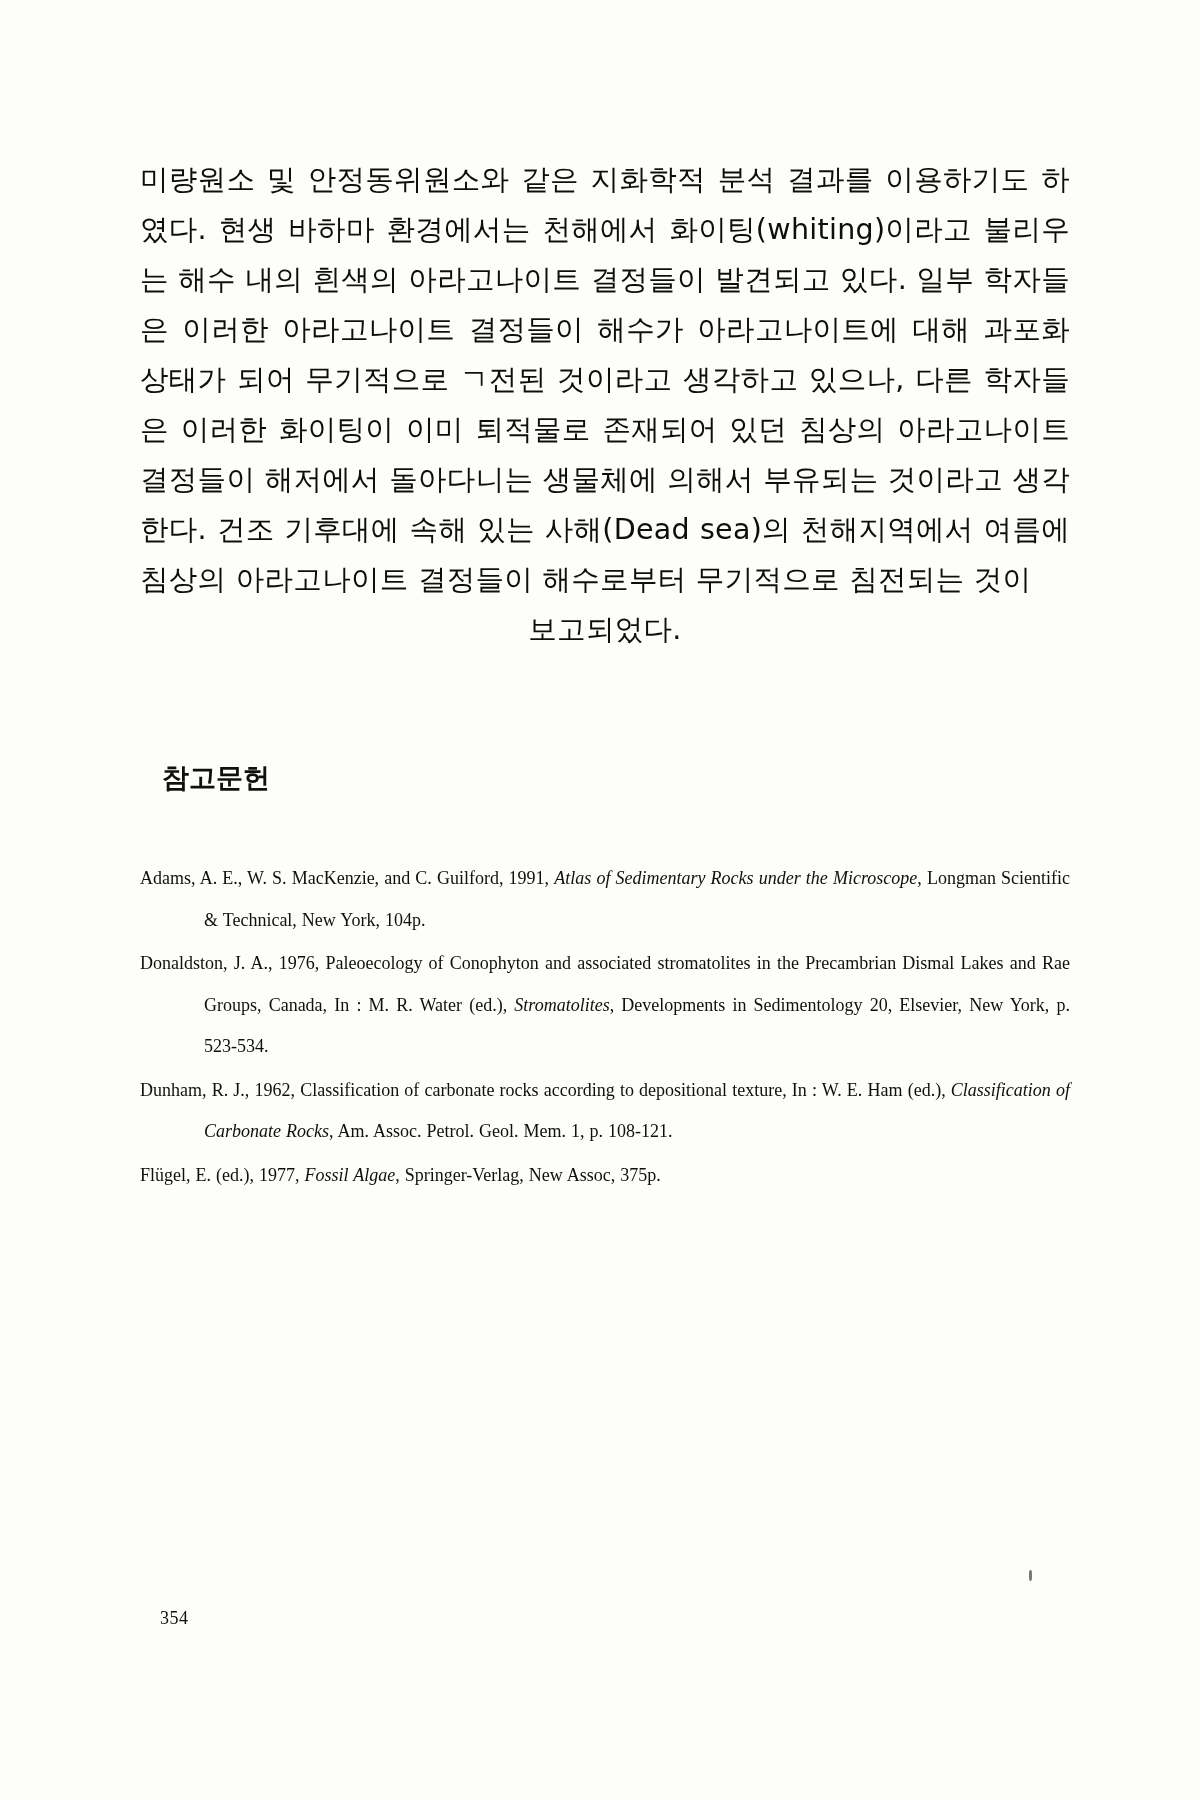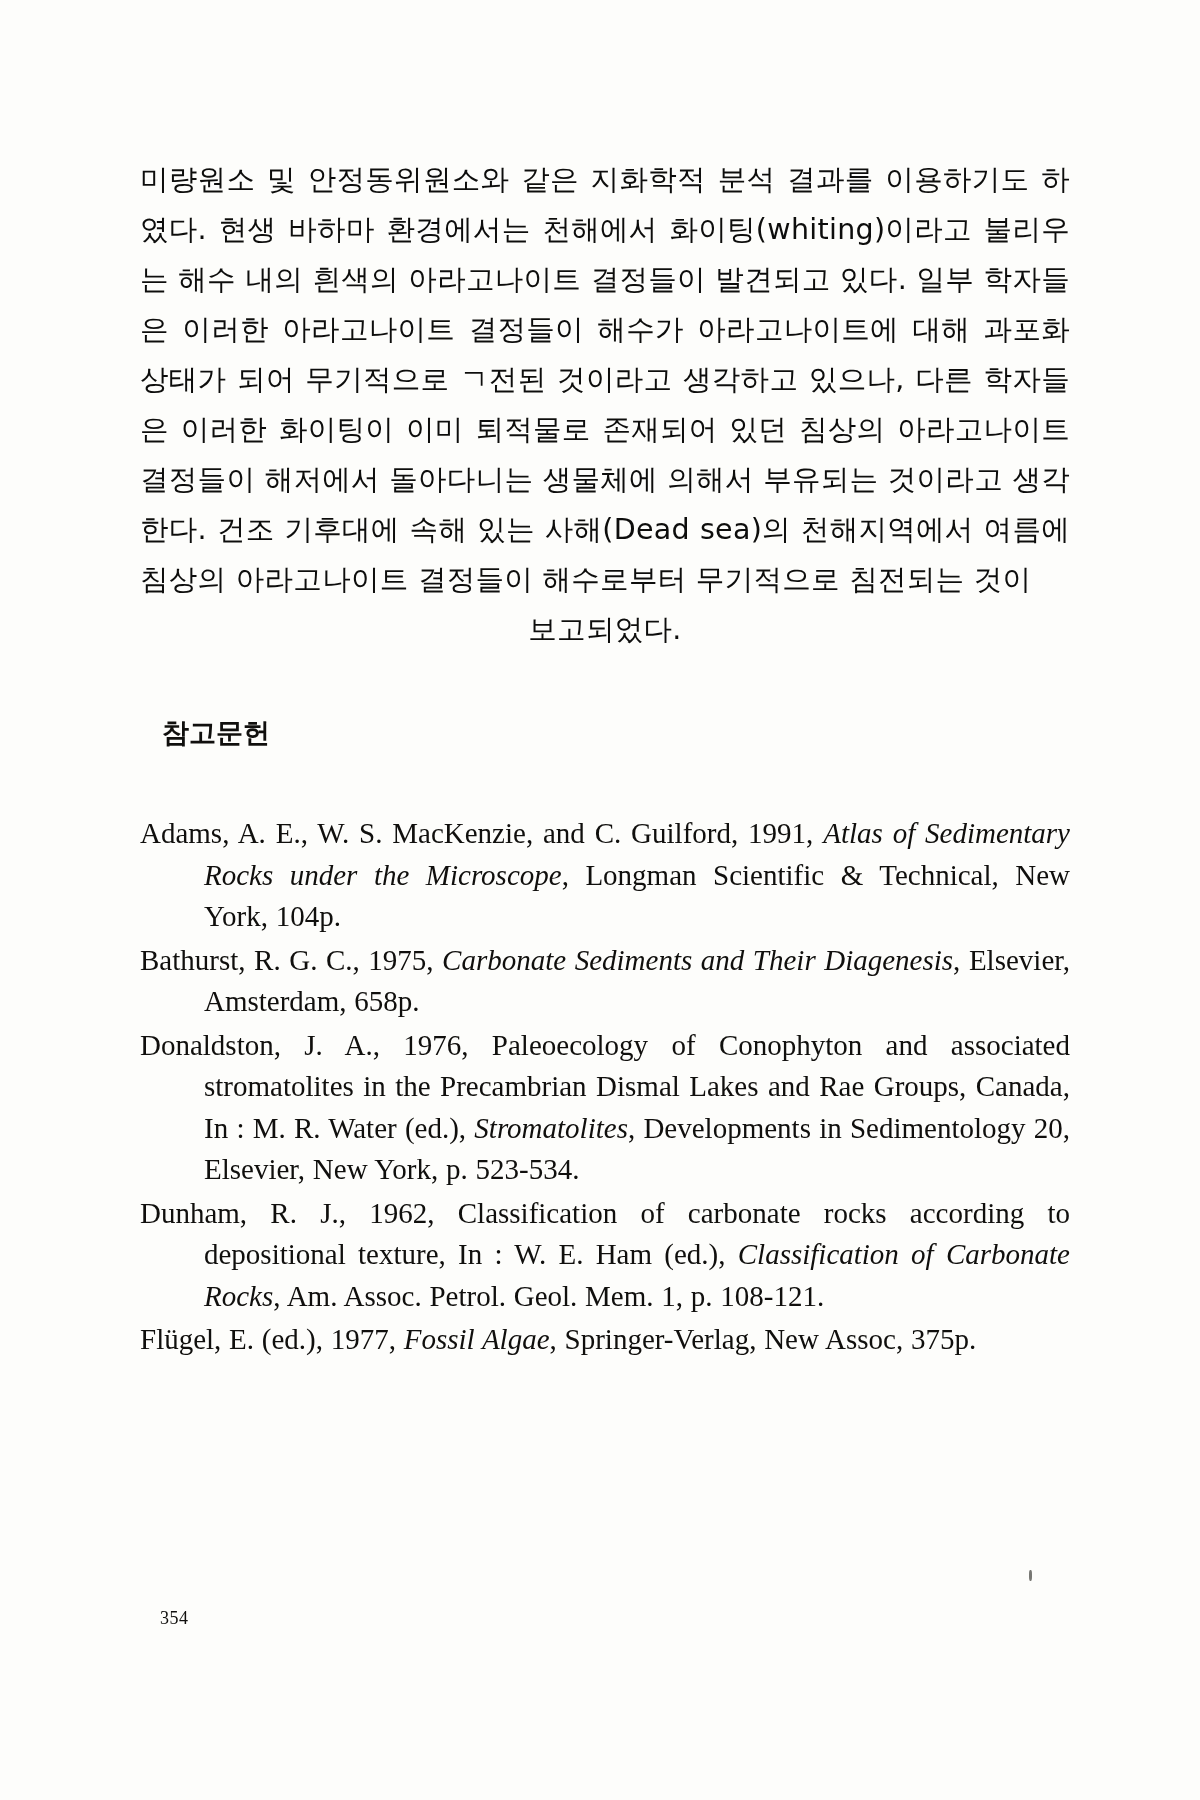--- a/index.html
+++ b/index.html
@@ -41,30 +41,30 @@
   }
 
   
   .refs-heading {
     font-family: "DejaVu Sans", sans-serif;
     font-size: 27px;
     margin: 0;
     padding-left: 22px;
   }
   .refs-heading-wrap {
-    margin-top: 60px;
+    margin-top: 105px;
   }
 
   
   .refs {
     margin-top: 62px;
   }
   .ref {
     font-family: "Liberation Serif", serif;
-    font-size: 29px;
+    font-size: 18px;
     line-height: 41.5px;
     text-align: justify;
     padding-left: 64px;
     text-indent: -64px;
     margin: 0 0 2px 0;
     word-spacing: 0.5px;
   }
   .ref i {
     font-style: italic;
   }
@@ -97,21 +97,20 @@
   <div class="content">
 
     <p class="body-para"><span>미량원소 및 안정동위원소와 같은 지화학적 분석 결과를 이용하기도 하였다. 현생 바하마 환경에서는 천해에서 화이팅(whiting)이라고 불리우는 해수 내의 흰색의 아라고나이트 결정들이 발견되고 있다. 일부 학자들은 이러한 아라고나이트 결정들이 해수가 아라고나이트에 대해 과포화 상태가 되어 무기적으로 ㄱ전된 것이라고 생각하고 있으나, 다른 학자들은 이러한 화이팅이 이미 퇴적물로 존재되어 있던 침상의 아라고나이트 결정들이 해저에서 돌아다니는 생물체에 의해서 부유되는 것이라고 생각한다. 건조 기후대에 속해 있는 사해(Dead sea)의 천해지역에서 여름에 침상의 아라고나이트 결정들이 해수로부터 무기적으로 침전되는 것이</span><span class="lastline">보고되었다.</span></p>
 
     <div class="refs-heading-wrap">
       <h2 class="refs-heading">참고문헌</h2>
     </div>
 
     <div class="refs" id="reference-list">
         <p class="ref"><span>Adams, A. E., W. S. MacKenzie, and C. Guilford, 1991, </span><i>Atlas of Sedimentary Rocks under the Microscope</i><span>, Longman Scientific &amp; Technical, New York, 104p.</span></p>
-        <p class="ref"><span>Bathurst, R. G. C., 1975, </span><i>Carbonate Sediments and Their Diagenesis</i><span>, Elsevier, Amsterdam, 658p.</span></p>
         <p class="ref"><span>Donaldston, J. A., 1976, Paleoecology of Conophyton and associated stromatolites in the Precambrian Dismal Lakes and Rae Groups, Canada, In : M. R. Water (ed.), </span><i>Stromatolites</i><span>, Developments in Sedimentology 20, Elsevier, New York, p. 523-534.</span></p>
         <p class="ref"><span>Dunham, R. J., 1962, Classification of carbonate rocks according to depositional texture, In : W. E. Ham (ed.), </span><i>Classification of Carbonate Rocks</i><span>, Am. Assoc. Petrol. Geol. Mem. 1, p. 108-121.</span></p>
         <p class="ref"><span>Flügel, E. (ed.), 1977, </span><i>Fossil Algae</i><span>, Springer-Verlag, New Assoc, 375p.</span></p>
       </div>
 
   </div>
 
   <div class="folio">354</div>
   <div class="speck"></div>
 

